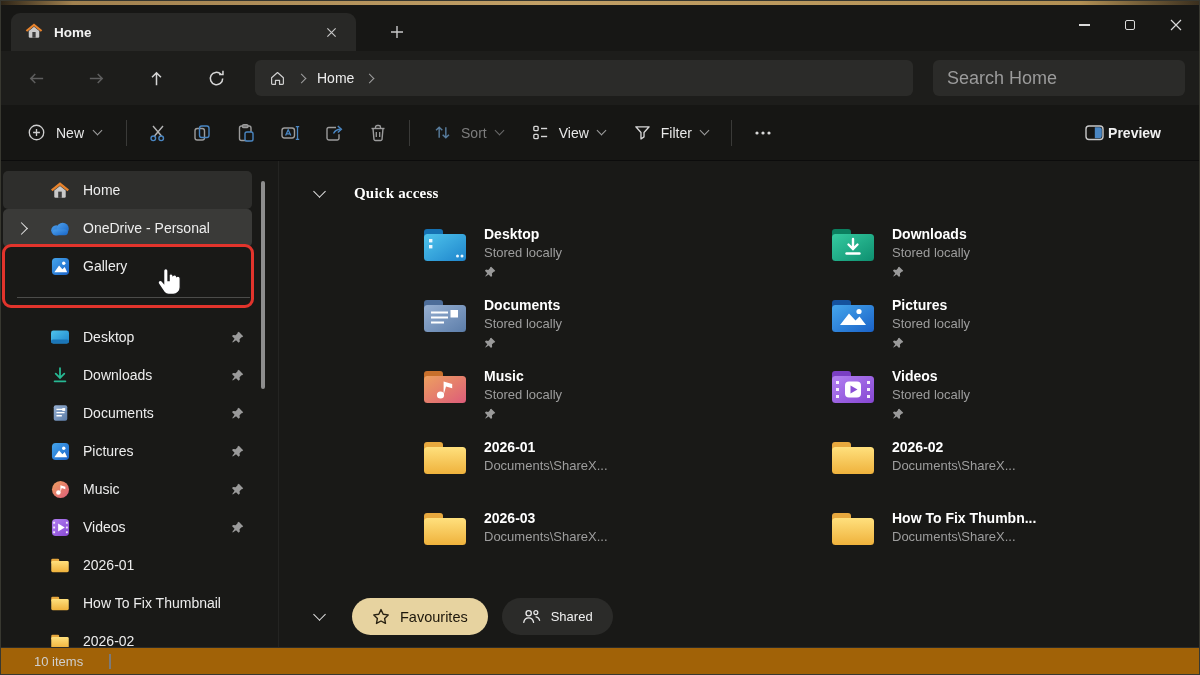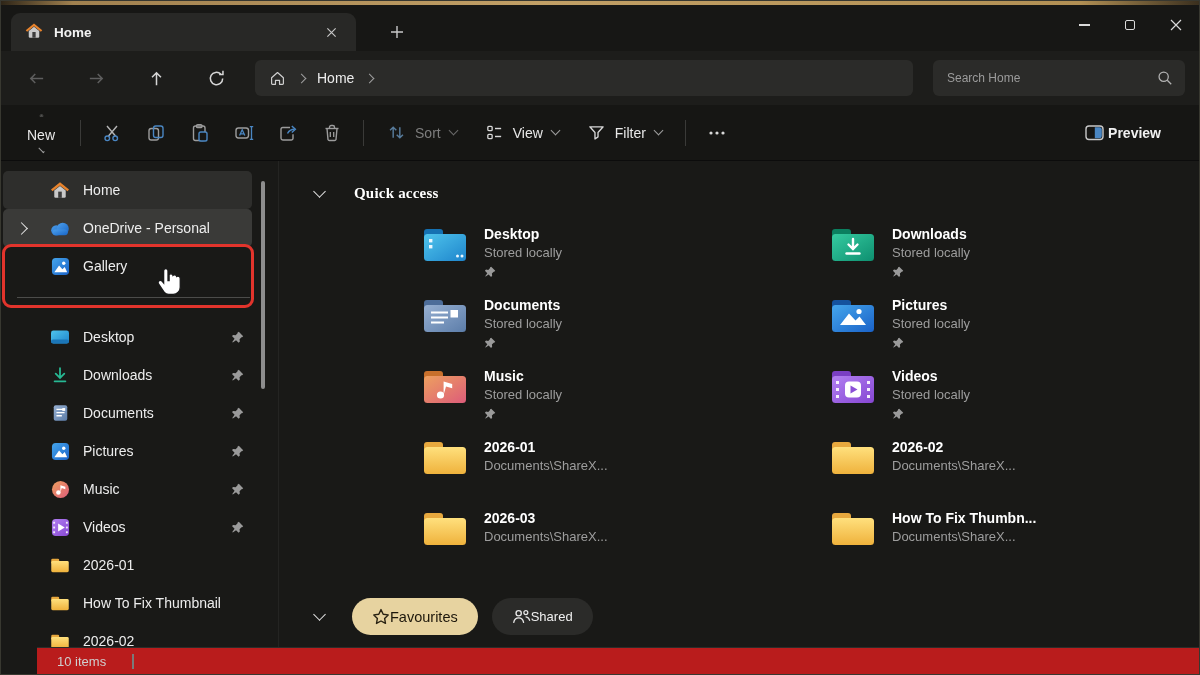--- a/index.html
+++ b/index.html
@@ -24,27 +24,27 @@
   .max-glyph { width:10px; height:10px; border:1.2px solid #dadada; border-radius:2px; }
 
   
   .navbar { height:54px; background:#1d1d1b; display:flex; align-items:center; padding:0 14px; gap:18px; }
   .nav-btn { width:42px; height:36px; border-radius:5px; display:flex; align-items:center; justify-content:center; }
   .addressbar { flex:1; height:36px; background:#2b2b29; border-radius:6px; display:flex; align-items:center;
                 padding:0 14px; gap:12px; }
   .crumb { color:#ececec; font-size:14px; }
   .searchbox { width:252px; height:36px; background:#2b2b29; border-radius:6px; display:flex; align-items:center;
                padding:0 12px 0 14px; margin-left:2px; }
-  .searchbox input { flex:1; background:transparent; border:none; outline:none; color:#e0e0e0; font-size:12px;
+  .searchbox input { flex:1; background:transparent; border:none; outline:none; color:#e0e0e0; font-size:18px;
                      font-family:"Liberation Sans", sans-serif; }
   .searchbox input::placeholder { color:#9b9b9b; }
 
   
   .toolbar { height:56px; background:#161614; border-bottom:1px solid #0c0c0c; display:flex; align-items:center; padding:0 10px; }
-  .tool-new { display:flex; align-items:center; gap:10px; padding:0 16px; height:38px; border-radius:5px;flex-direction:column; }
+  .tool-new { display:flex; align-items:center; gap:10px; padding:0 16px; height:38px; border-radius:5px; }
   .tool-label { color:#e8e8e8; font-size:14px; }
   .tool-label.dim { color:#7d7d7d; }
   .tbtn { width:44px; height:38px; border-radius:5px; display:flex; align-items:center; justify-content:center; }
   .tdrop { display:flex; align-items:center; gap:9px; padding:0 14px; height:38px; border-radius:5px; }
   .sep { width:1px; height:26px; background:#3a3a38; margin:0 9px; }
   .spacer { flex:1; }
   .preview-btn { display:flex; align-items:center; gap:3px; padding:0 18px; height:38px; margin-right:10px; }
   .preview-label { color:#f0f0f0; font-size:14px; font-weight:700; }
 
   
@@ -74,28 +74,28 @@
   .main { flex:1; padding:20px 0 0 36px; position:relative; }
   .section-head { display:flex; align-items:center; gap:30px; height:24px;font-family:Liberation Serif, serif; }
   .section-title { color:#ffffff; font-size:15px; font-weight:700; letter-spacing:.2px; }
   .tiles { margin:20px 0 0 106px; display:grid; grid-template-columns:408px auto; grid-auto-rows:71px; }
   .tile { display:flex; align-items:flex-start; }
   .tile-text { margin-left:15px; padding-top:1px; }
   .tile-name { color:#ffffff; font-size:14px; font-weight:700; }
   .tile-sub { color:#9d9d9d; font-size:13px; margin-top:3px; }
   .tile-pin { margin-top:4px; height:13px; }
   .footer-row { display:flex; align-items:center; margin-top:18px; gap:28px; }
-  .pill { height:37px; border-radius:19px; display:flex; align-items:center; padding:0 20px; }
+  .pill { height:37px; border-radius:19px; display:flex; align-items:center; gap:10px; padding:0 20px; }
   .pill.fav { background:#e7d3a0; }
   .pill.fav .pill-label { color:#1d170b; font-size:14.5px; font-weight:400; }
   .pill.shared { background:#2b2b29; margin-left:-14px; }
   .pill.shared .pill-label { color:#f0f0f0; font-size:13px; }
 
   
-  .statusbar { height:28px; background:#b91c1c; border-top:1px solid #2c2c2a; display:flex; align-items:center; padding-left:20px;margin-left:36px; }
+  .statusbar { height:28px; background:#a16207; border-top:1px solid #2c2c2a; display:flex; align-items:center; padding-left:33px; }
   .status-text { color:#cfcfcf; font-size:13px; }
   .status-div { width:1.5px; height:15px; background:#7a7a7a; margin-left:26px; }
 </style>
 </head>
 <body>
 
 <svg width="0" height="0" style="position:absolute">
   <defs>
     <linearGradient id="gYel" x1="0" y1="0" x2="0" y2="1">
         <stop offset="0" stop-color="#ffe07d"></stop>

